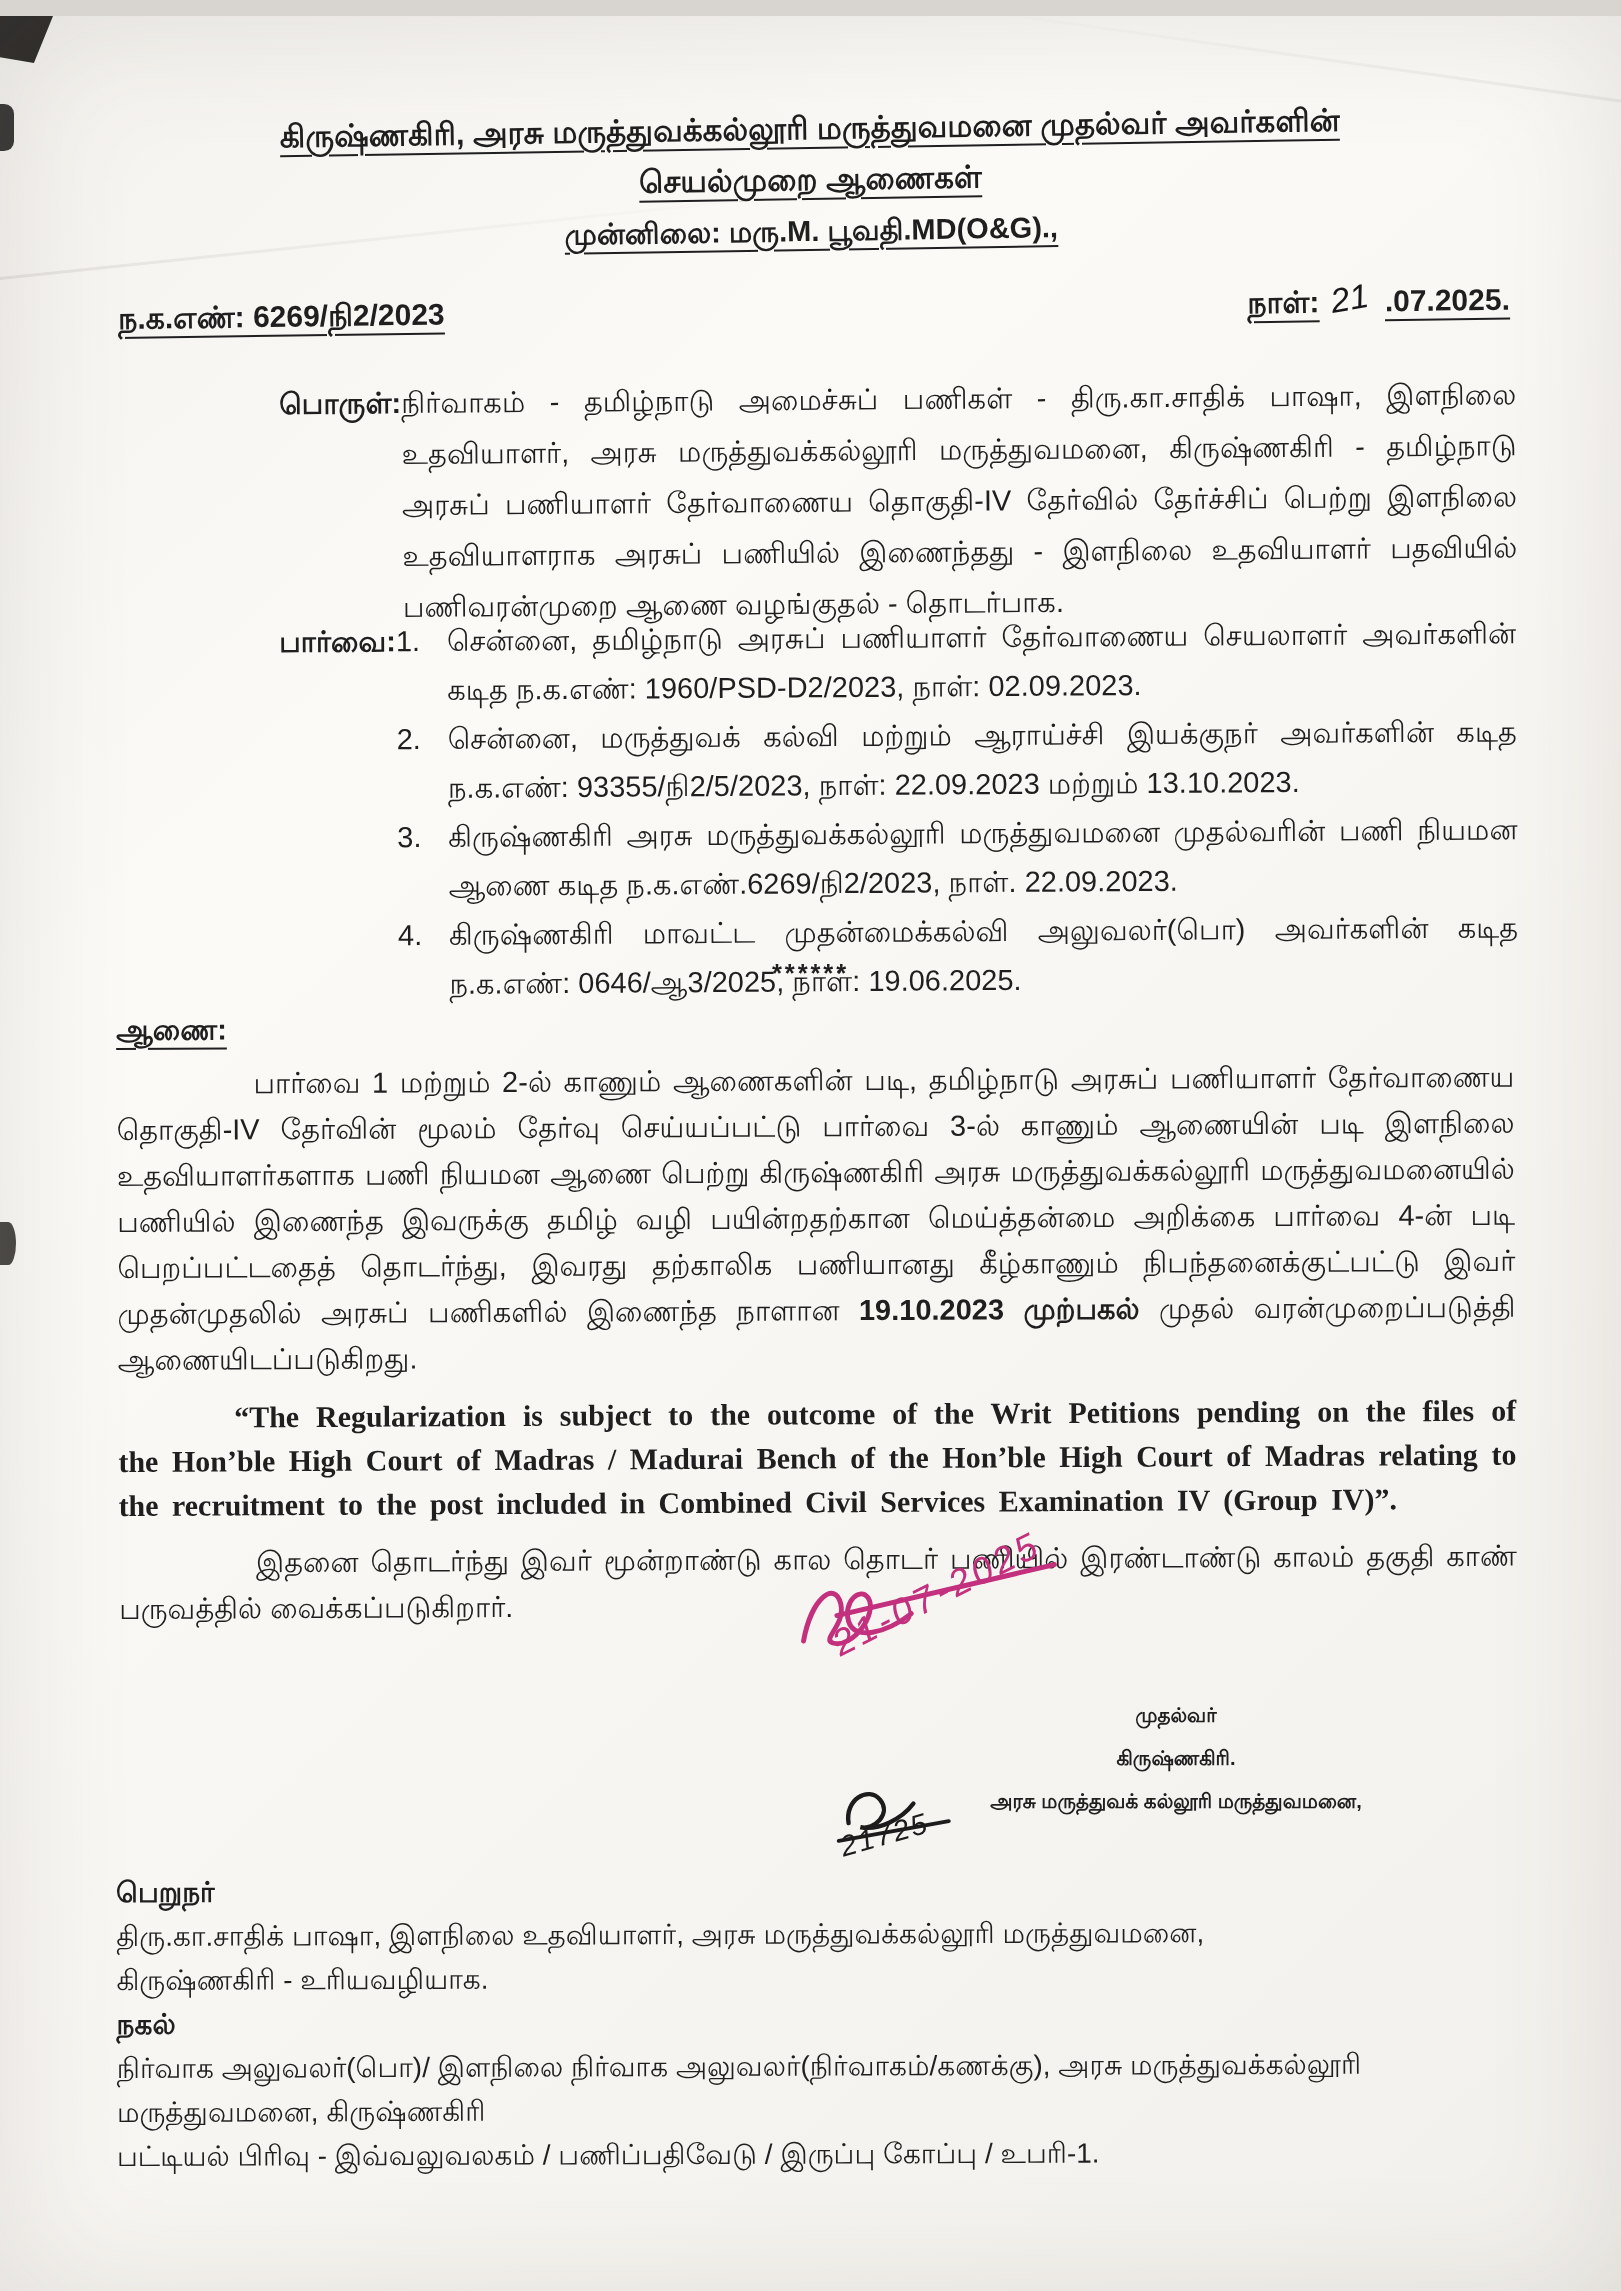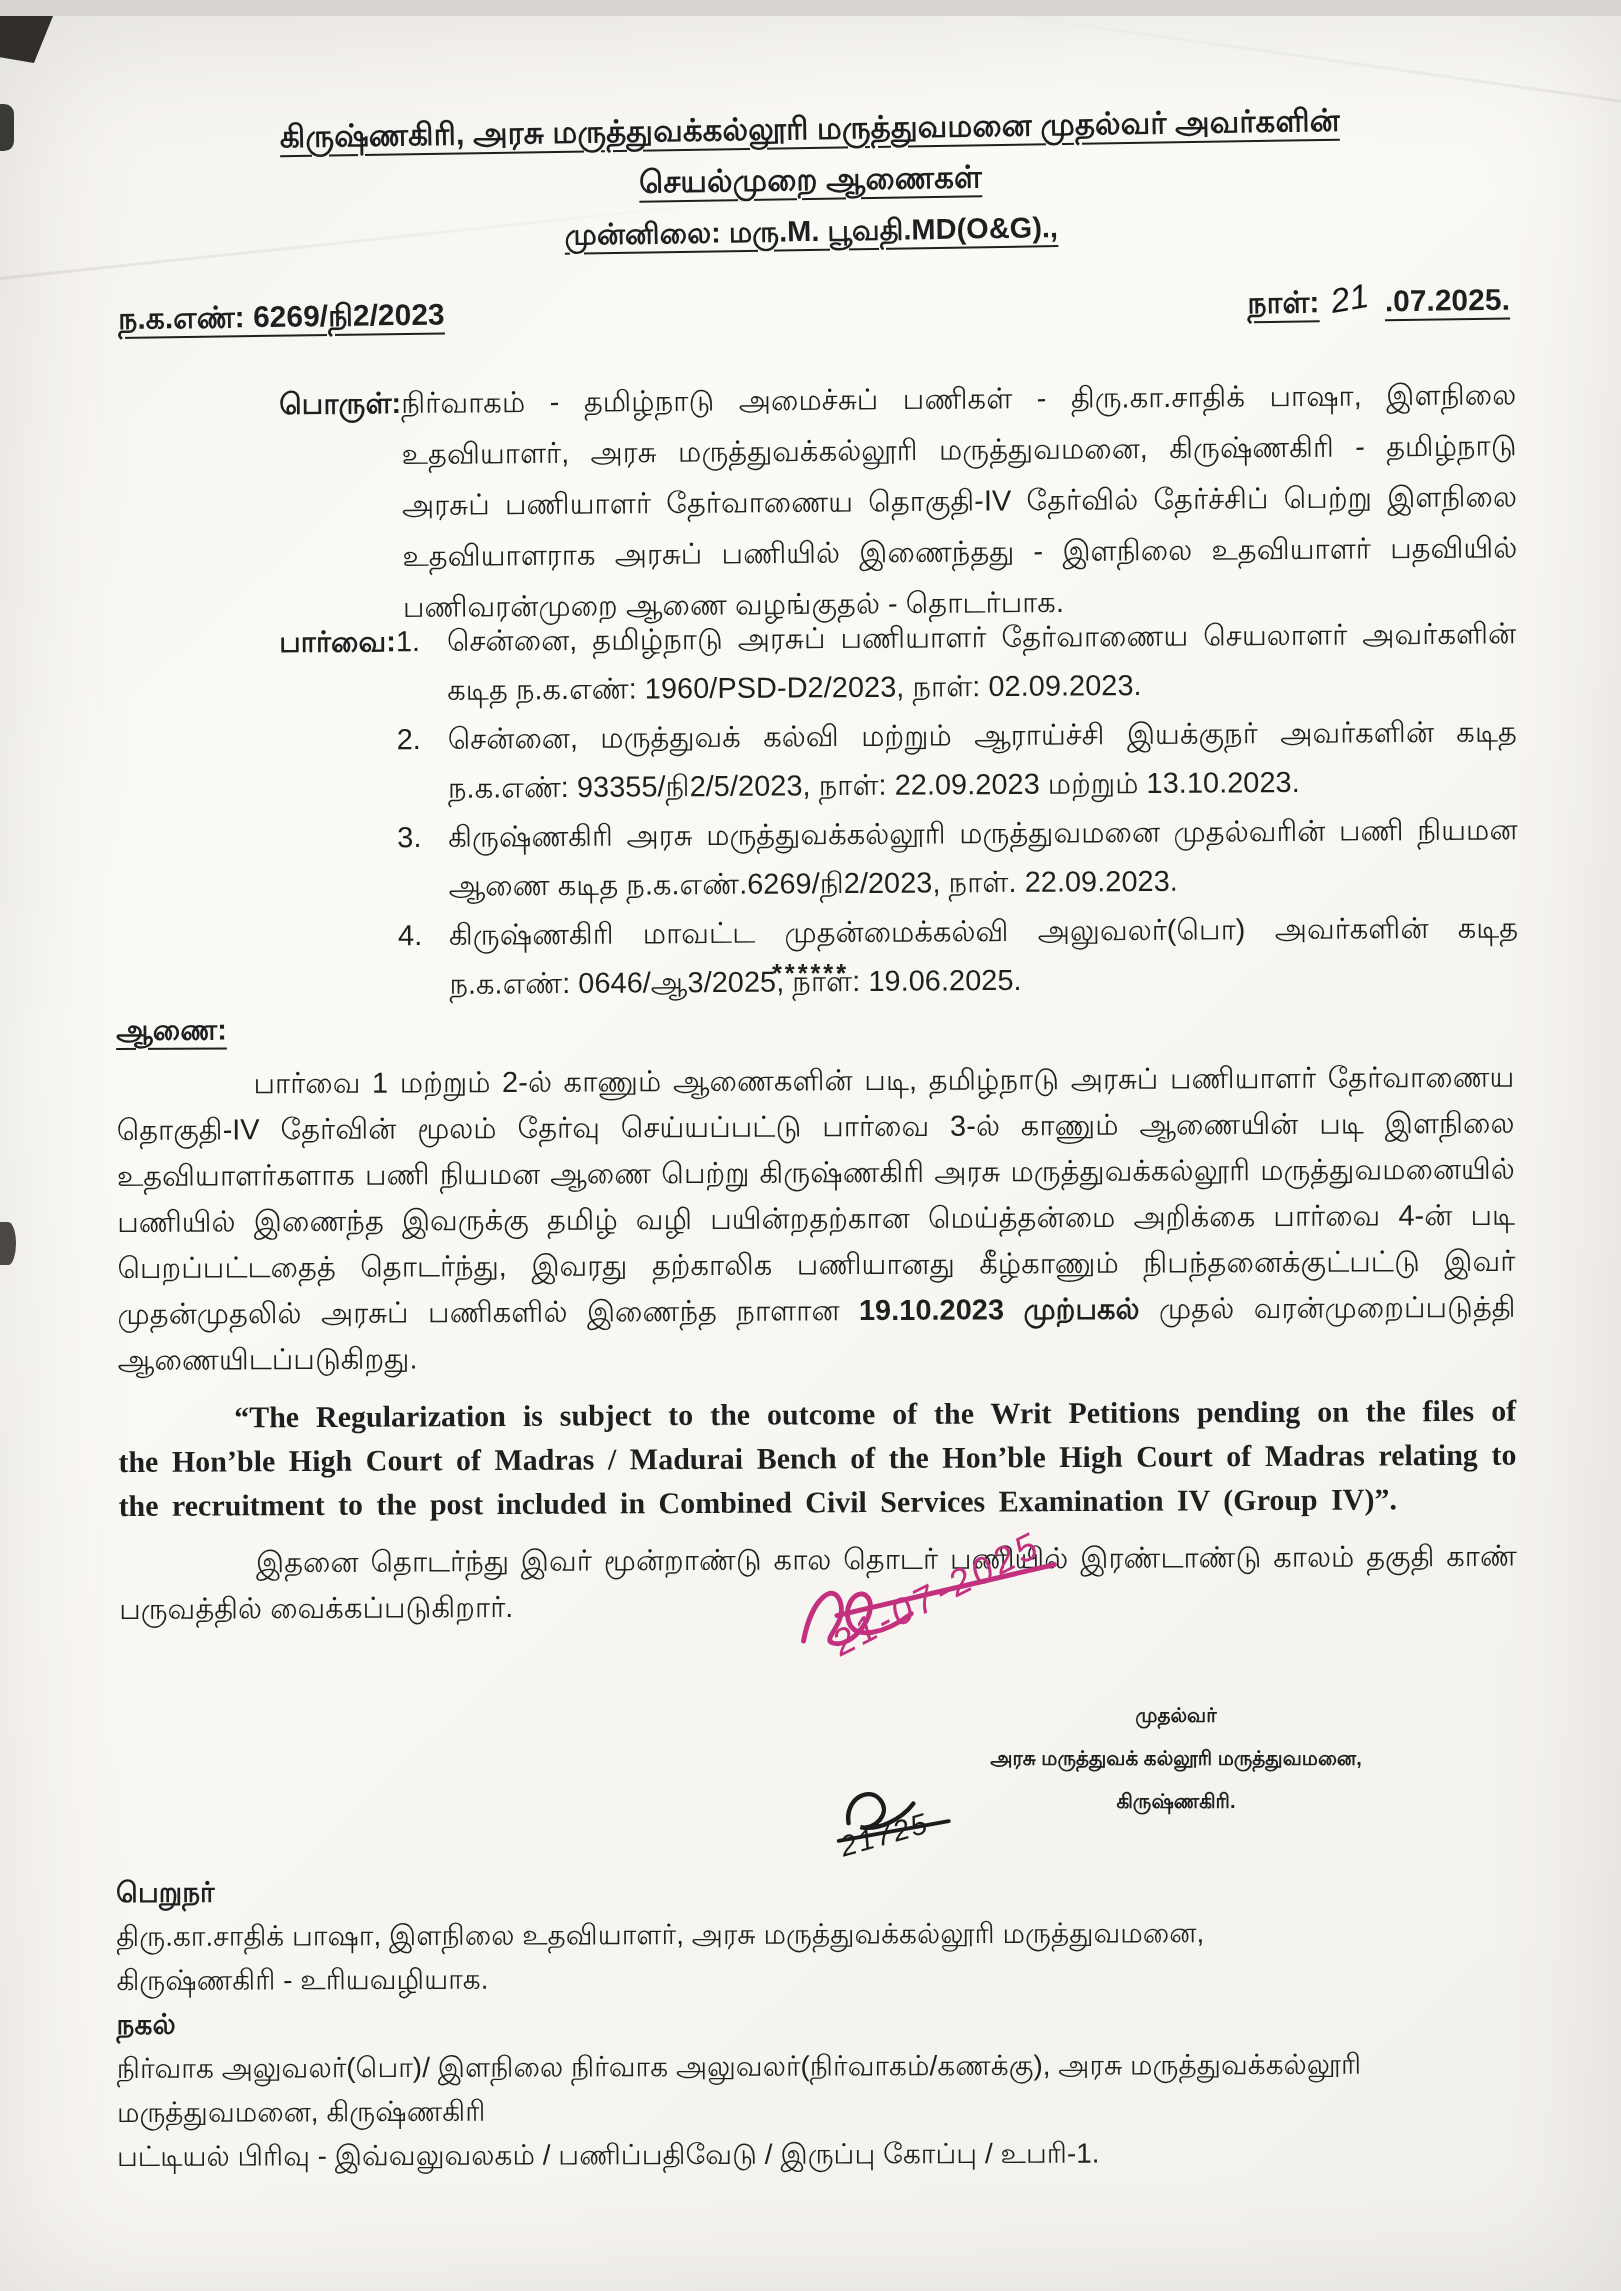--- a/index.html
+++ b/index.html
@@ -158,22 +158,22 @@
   </div>
 
   <svg class="pink-sign" viewBox="0 0 310 150">
     <path d="M28,98 C36,54 60,36 66,60 C71,82 46,96 58,100 C78,106 104,70 94,54 C86,42 68,58 74,78 C80,98 112,90 138,70" stroke="#c2307e" stroke-width="5" fill="none" stroke-linecap="round"></path>
     <path d="M62,72 L284,20" stroke="#c2307e" stroke-width="5" fill="none" stroke-linecap="round"></path>
   </svg>
   <div class="pink-date">21-07-2025</div>
 
   <div class="signoff">
     <div>முதல்வர்</div>
+    <div>கிருஷ்ணகிரி.</div>
     <div>அரசு மருத்துவக் கல்லூரி மருத்துவமனை,</div>
-    <div>கிருஷ்ணகிரி.</div>
   </div>
 
   <svg class="black-scribble" viewBox="0 0 170 120">
     <path d="M24,52 C20,28 44,14 56,28 C68,42 50,60 36,56 C54,60 78,48 90,32" stroke="#1c1c1c" stroke-width="4.5" fill="none" stroke-linecap="round"></path>
     <path d="M14,70 L126,50" stroke="#1c1c1c" stroke-width="4" fill="none" stroke-linecap="round"></path>
   </svg>
   <div class="black-initials">21725</div>
 
   <div class="footer">
     <div class="lab">பெறுநர்</div>

